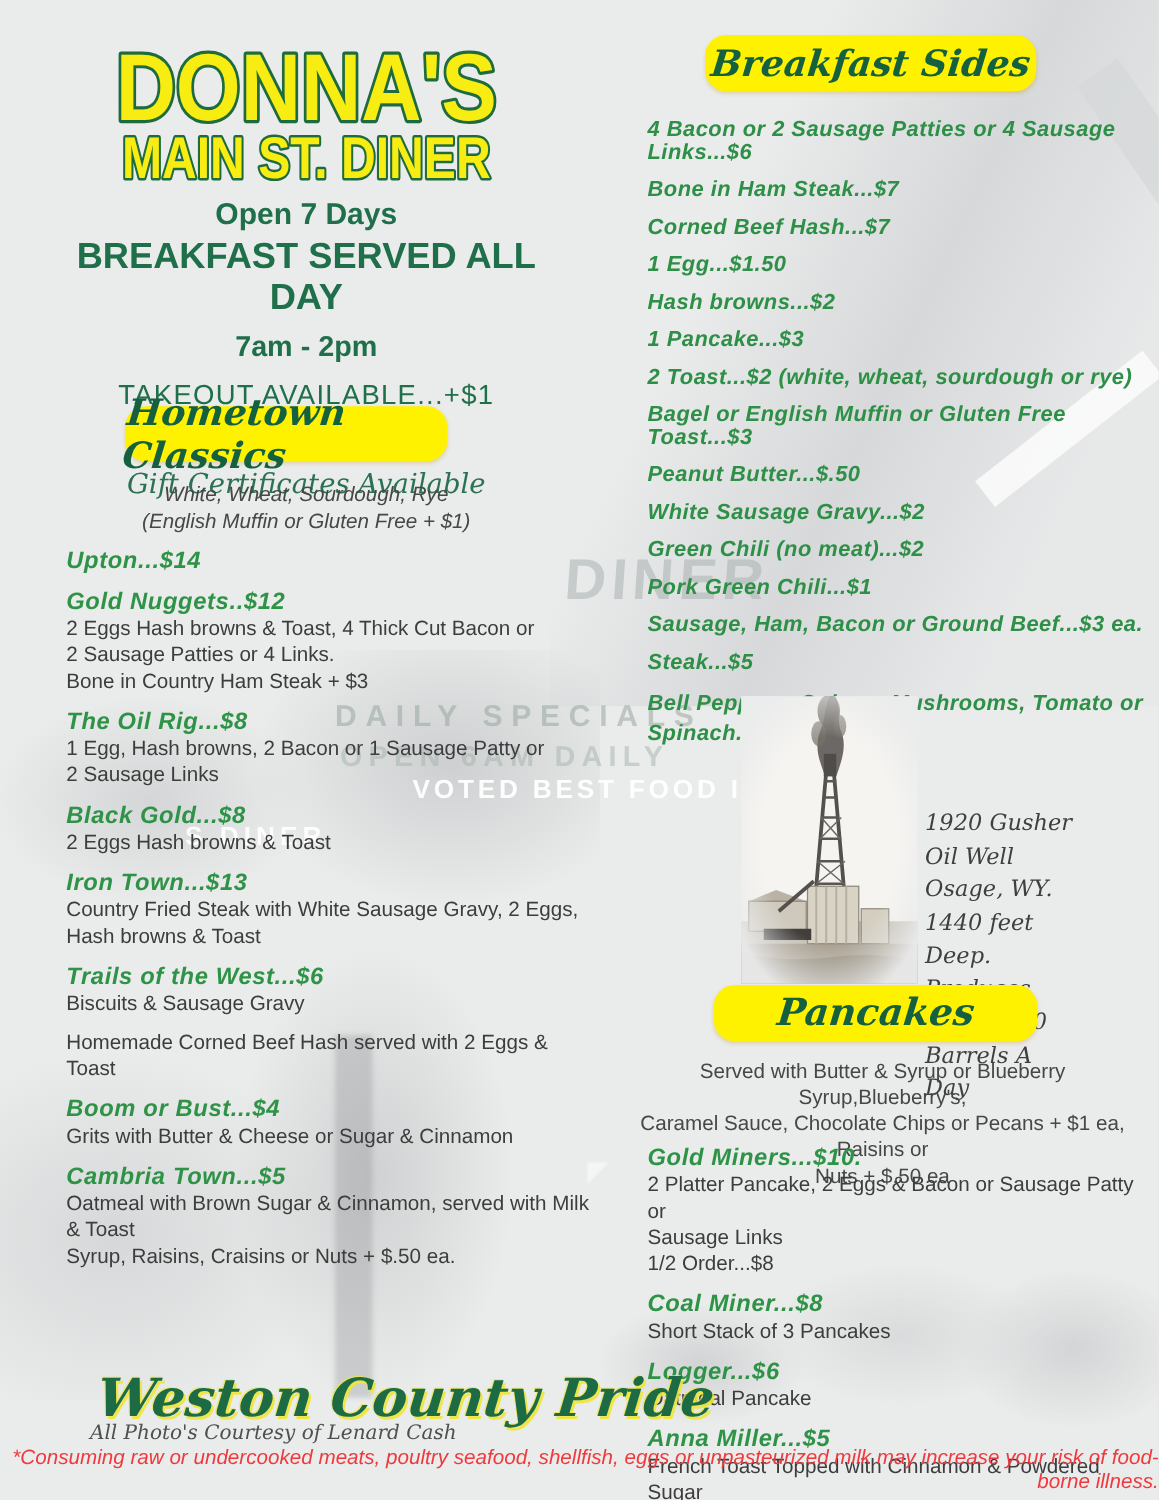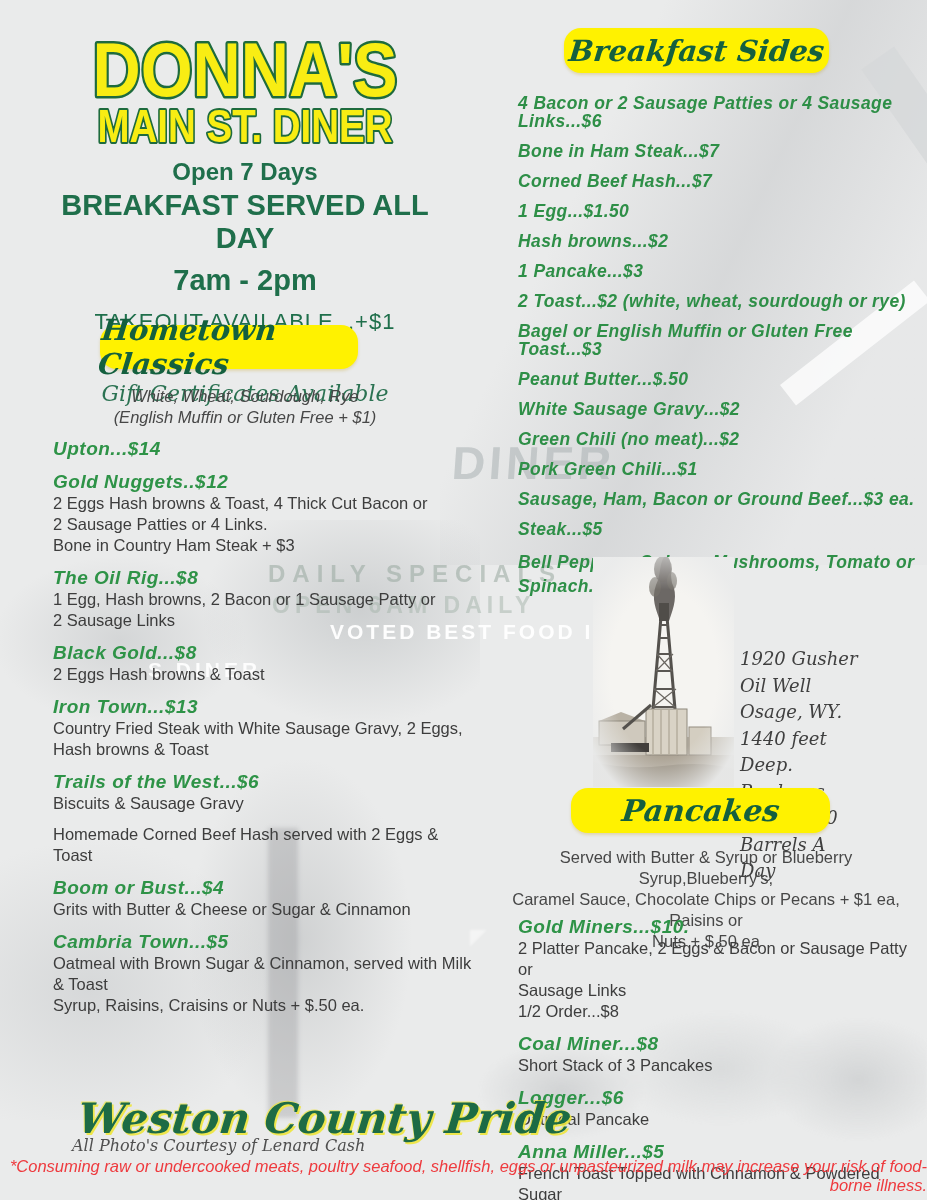--- a/index.html
+++ b/index.html
@@ -39,21 +39,21 @@
   .wm-diner  { left:452px; top:436px; font-size:46px; letter-spacing:4px; color:rgba(170,176,179,0.55); transform:skewX(-4deg); }
   .wm-daily  { left:268px; top:560px; font-size:24px; letter-spacing:7px; color:rgba(152,168,158,0.55);text-align:right; }
   .wm-open   { left:272px; top:592px; font-size:23px; letter-spacing:5px; color:rgba(163,180,169,0.5); }
   .wm-voted  { left:330px; top:620px; font-size:21px; letter-spacing:3px; color:rgba(255,255,255,0.95); }
   .wm-meet   { left:148px; top:658px; font-size:21px; letter-spacing:4px; color:rgba(255,255,255,0.9); }
   
   .title-svg { position:absolute; left:35px; top:26px; }
   .header-info { position:absolute; left:35px; top:158px; width:420px; text-align:center; color:#1f6f4b; }
   .open-days  { font-size:24px; font-weight:bold; }
   .tagline    { font-size:29px; font-weight:bold; margin-top:3px; letter-spacing:0; }
-  .hours      { font-size:29px; font-weight:bold; margin-top:9px;text-align:center; }
+  .hours      { font-size:23px; font-weight:bold; margin-top:9px;text-align:center; }
   .takeout    { font-size:22px; font-weight:normal; margin-top:12px; letter-spacing:1px; }
   .phone      { font-size:29px; font-weight:bold; margin-top:6px; }
   .gift       { font-family:"DejaVu Serif", serif; font-style:italic; font-size:22px; margin-top:7px; color:#2b7252; font-weight:normal; }
   
   .banner {
     position:absolute; background:#fff200; border-radius:17px;
     display:flex; align-items:center; justify-content:center;
     box-shadow:0 2px 3px rgba(190,150,0,0.25);
   }
   .banner span {

